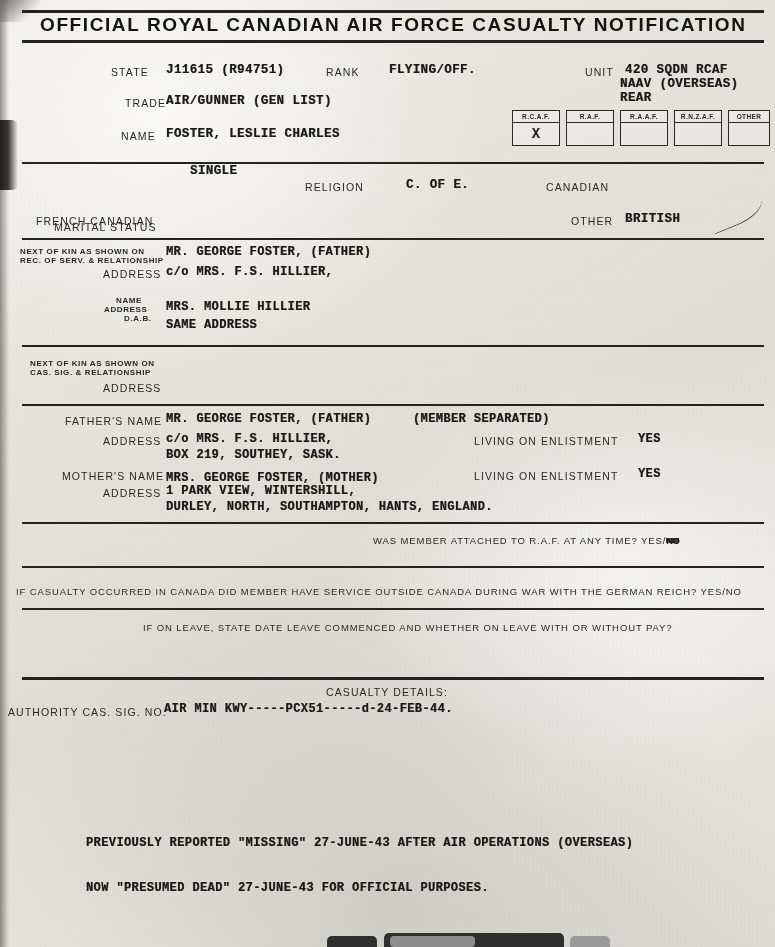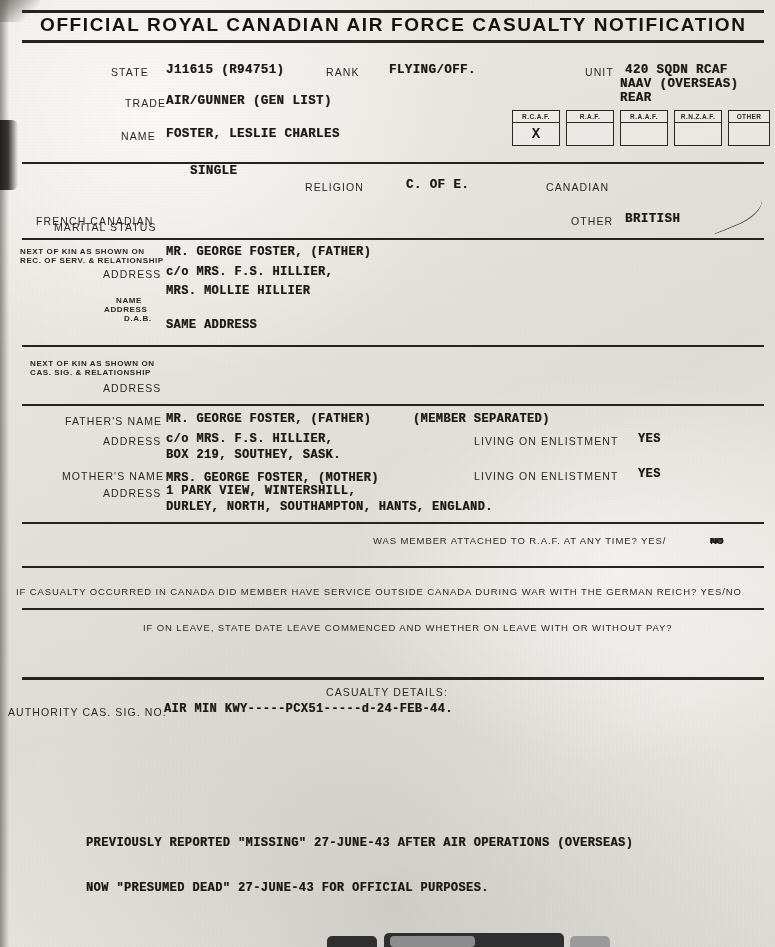--- a/index.html
+++ b/index.html
@@ -203,21 +203,21 @@
     <div class="lbl sm" style="left:12px;top:252px;font-weight:bold;">REC. OF SERV. &amp; RELATIONSHIP</div>
     <div class="tw s" style="left:158px;top:241px;">MR. GEORGE FOSTER, (FATHER)</div>
 
     <div class="lbl" style="left:95px;top:264px;">ADDRESS</div>
     <div class="tw s" style="left:158px;top:261px;">c/o MRS. F.S. HILLIER,</div>
 
 
     <div class="lbl sm" style="left:108px;top:292px;font-weight:bold;">NAME</div>
     <div class="lbl sm" style="left:96px;top:301px;font-weight:bold;">ADDRESS</div>
     <div class="lbl sm" style="left:116px;top:310px;font-weight:bold;">D.A.B.</div>
-    <div class="tw s" style="left:158px;top:280px;">MRS. MOLLIE HILLIER</div>
+    <div class="tw s" style="left:158px;top:296px;">MRS. MOLLIE HILLIER</div>
     <div class="tw s" style="left:158px;top:314px;">SAME ADDRESS</div>
 
     <div class="rule" style="top:341px;"></div>
 
     <div class="lbl sm" style="left:22px;top:355px;font-weight:bold;">NEXT OF KIN AS SHOWN ON</div>
     <div class="lbl sm" style="left:22px;top:364px;font-weight:bold;">CAS. SIG. &amp; RELATIONSHIP</div>
     <div class="tw s" style="left:158px;top:353px;"></div>
 
     <div class="lbl" style="left:95px;top:378px;">ADDRESS</div>
     <div class="tw s" style="left:158px;top:375px;"></div>
@@ -241,21 +241,21 @@
     <div class="lbl" style="left:466px;top:466px;">LIVING ON ENLISTMENT</div>
     <div class="tw s" style="left:630px;top:463px;">YES</div>
 
     <div class="lbl" style="left:95px;top:483px;">ADDRESS</div>
     <div class="tw s" style="left:158px;top:480px;">1 PARK VIEW, WINTERSHILL,</div>
     <div class="tw s" style="left:158px;top:496px;">DURLEY, NORTH, SOUTHAMPTON, HANTS, ENGLAND.</div>
 
     <div class="rule" style="top:518px;"></div>
 
     <div class="lbl mid" style="left:365px;top:531px;">
-      <span>WAS MEMBER ATTACHED TO R.A.F. AT ANY TIME?  YES/</span><span class="strike" style="font-family:'Liberation Sans',sans-serif;font-weight:bold;margin-left:44px;">NO</span>
+      <span>WAS MEMBER ATTACHED TO R.A.F. AT ANY TIME?  YES/</span><span class="strike" style="font-family:'Liberation Sans',sans-serif;font-weight:bold;">NO</span>
     </div>
 
     <div class="rule" style="top:562px;"></div>
 
     <div class="lbl mid" style="left:8px;top:582px;">IF CASUALTY OCCURRED IN CANADA DID MEMBER HAVE SERVICE OUTSIDE CANADA DURING WAR WITH THE GERMAN REICH?  YES/NO</div>
 
     <div class="rule" style="top:604px;"></div>
 
     <div class="lbl mid" style="left:135px;top:618px;">IF ON LEAVE, STATE DATE LEAVE COMMENCED AND WHETHER ON LEAVE WITH OR WITHOUT PAY?</div>
 

